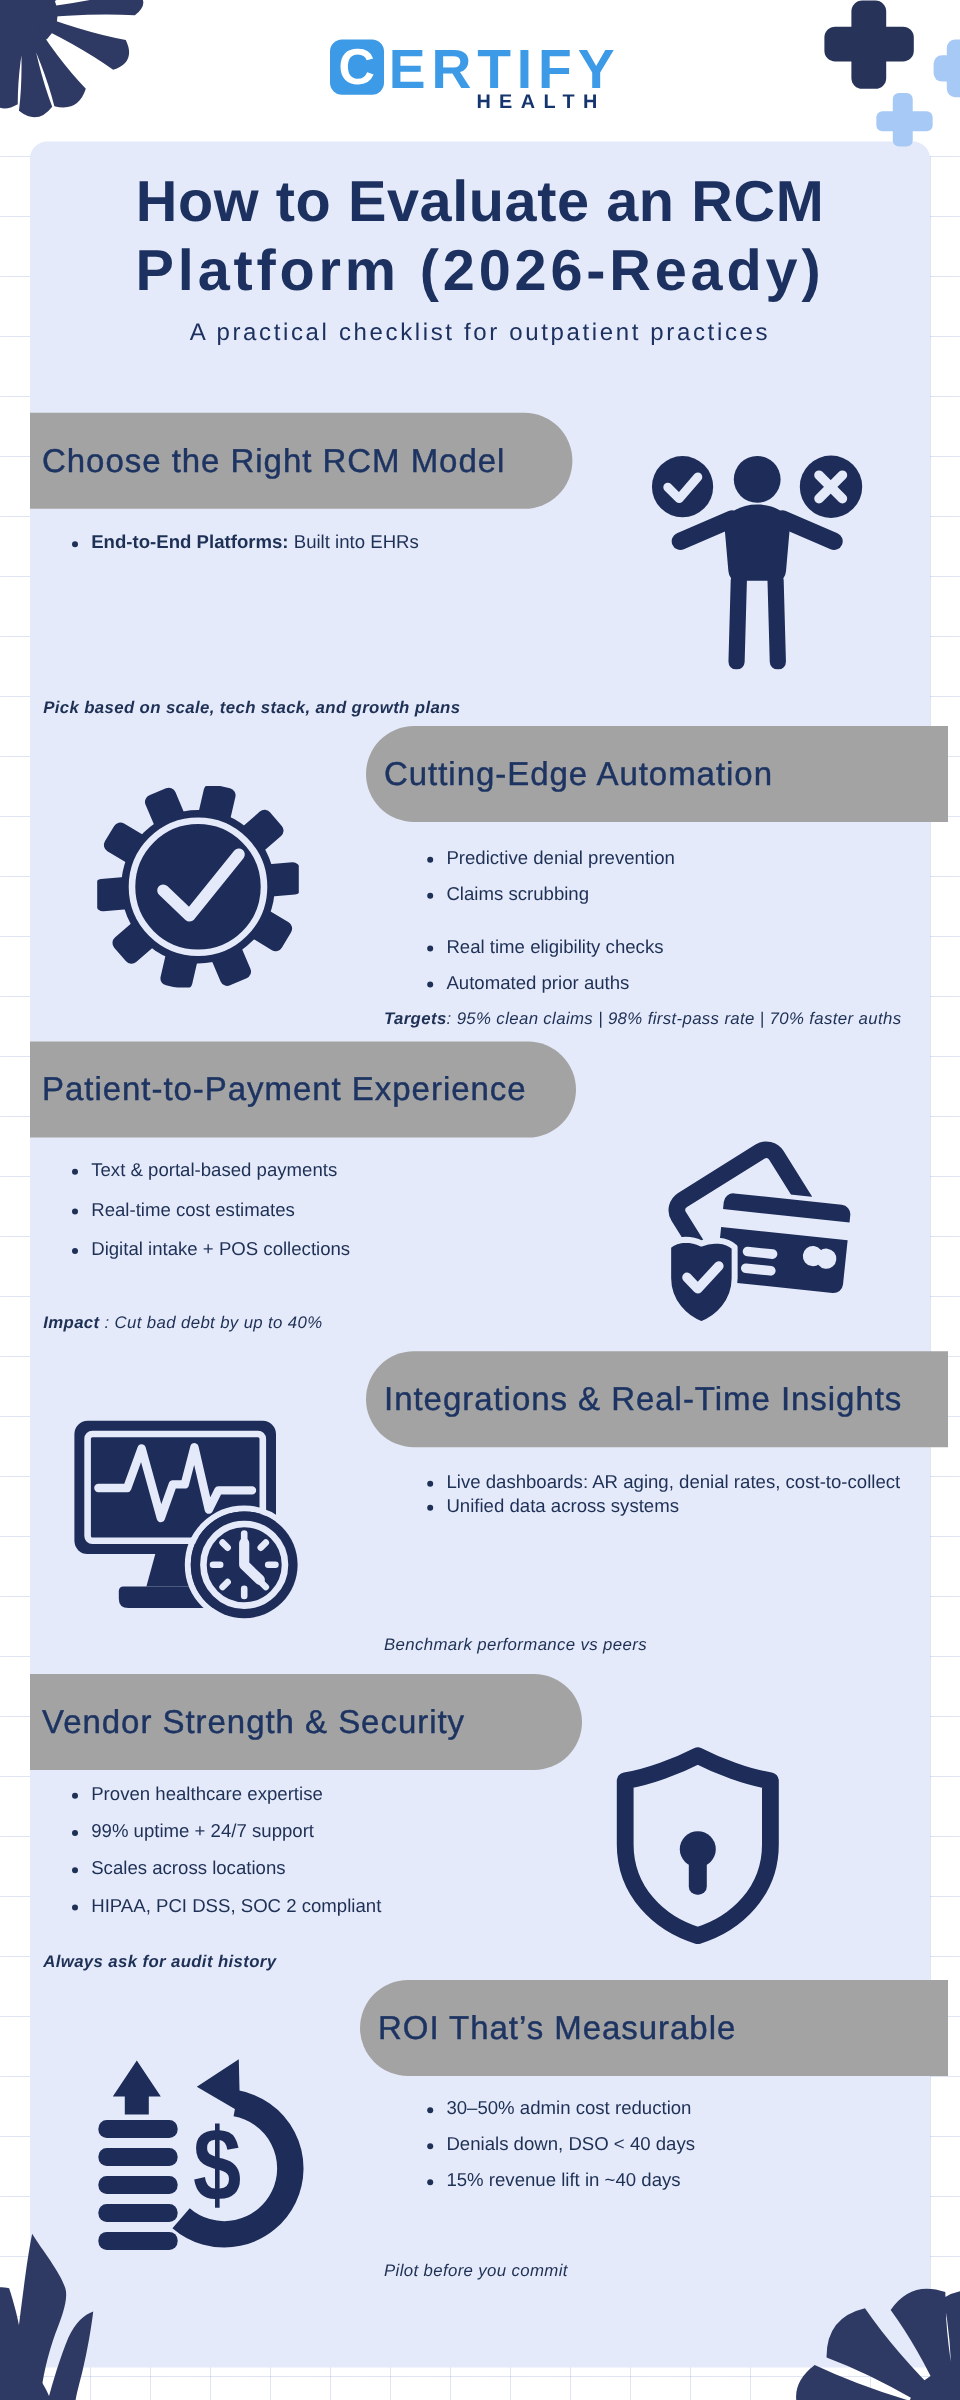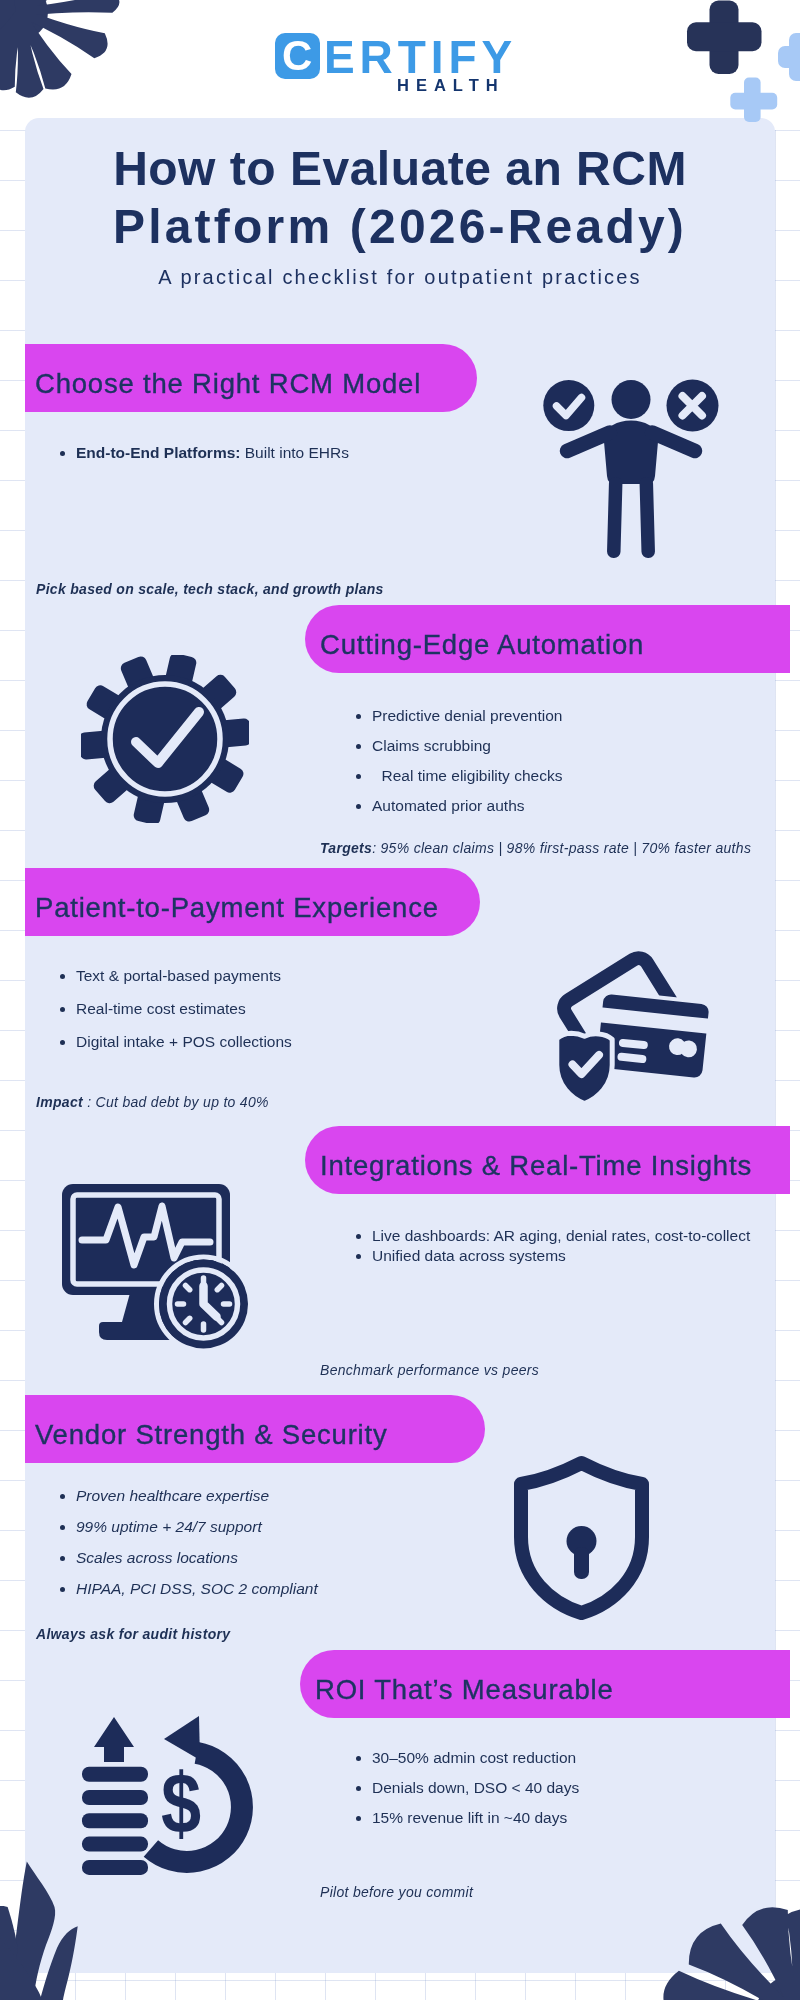--- a/index.html
+++ b/index.html
@@ -10,21 +10,21 @@
                    linear-gradient(to bottom,rgba(140,160,210,0.28) 1px,transparent 1px);
   background-size:50px 50px;background-position:25px 0;}
 .panel{position:absolute;left:25px;top:118px;width:750px;height:1855px;background:#e4eaf9;
   border-radius:14px 14px 0 0;}
 .abs{position:absolute;}
 .title{position:absolute;left:25px;top:140px;width:750px;text-align:center;
   font-size:48px;font-weight:bold;line-height:58px;color:#1d3160;letter-spacing:0.5px;}
 .title .l2{letter-spacing:3.2px;}
 .subtitle{position:absolute;left:25px;top:266px;width:750px;text-align:center;
   font-size:20px;color:#1d3160;letter-spacing:2.2px;}
-.pill{position:absolute;background:#d946ef;height:68px;line-height:80px;
+.pill{position:absolute;background:#a3a3a3;height:80px;line-height:80px;
   font-size:27.5px;color:#1d3462;letter-spacing:0.8px;white-space:nowrap;-webkit-text-stroke:0.35px #1d3462;}
 .pill.left{left:25px;border-radius:0 40px 40px 0;padding-left:10px;}
 .pill.right{border-radius:40px 0 0 40px;padding-left:15px;}
 ul.b{position:absolute;margin:0;padding:0;list-style:none;color:#1e3055;font-size:15.5px;}
 ul.b li{position:relative;padding-left:18px;line-height:20px;}
 ul.b li::before{content:"";position:absolute;left:2px;top:7.5px;width:5px;height:5px;
   border-radius:50%;background:#1e3055;}
 .note{position:absolute;font-style:italic;font-size:14px;color:#1e3055;white-space:nowrap;letter-spacing:0.3px;}
 .b700{font-weight:bold;}
 </style>
@@ -78,22 +78,22 @@
 <rect x="68" y="104" width="13.5" height="81" rx="6.5" transform="rotate(1.6 74.7 144)"></rect>
 <rect x="100.5" y="104" width="13.5" height="81" rx="6.5" transform="rotate(-1.6 107.2 144)"></rect>
 </g>
 <path d="M16.5,33 L26,42.5 L41.5,24.5" fill="none" stroke="#e4eaf9" stroke-width="7.5" stroke-linecap="round" stroke-linejoin="round"></path>
 <path d="M142.5,23 L162,42.5 M162,23 L142.5,42.5" fill="none" stroke="#e4eaf9" stroke-width="8" stroke-linecap="round"></path>
 </svg>
 
 <div class="pill right" style="left:305px;top:605px;width:470px;">Cutting-Edge Automation</div>
 <ul class="b" style="left:354px;top:706px;">
 <li style="margin-bottom:10px;">Predictive denial prevention</li>
-<li style="margin-bottom:10px;">Claims scrubbing</li>
-<li style="margin-bottom:10px;text-align:right;">Real time eligibility checks</li>
+<li style="margin-bottom:24px;">Claims scrubbing</li>
+<li style="margin-bottom:10px;">Real time eligibility checks</li>
 <li>Automated prior auths</li>
 </ul>
 <div class="note" style="left:320px;top:840px;"><span class="b700">Targets</span>: 95% clean claims | 98% first-pass rate | 70% faster auths</div>
 
 <svg class="abs" style="left:81px;top:655px;" width="168" height="168" viewBox="0 0 168 168">
 <g fill="#1d2c59">
 <g transform="translate(84,84)">
 <g>
           <rect x="-13.5" y="-86" width="27" height="34" rx="6" transform="rotate(13)"></rect>
         </g>
@@ -186,21 +186,21 @@
 <line x1="117.5" y1="124" x2="123.5" y2="124"></line>
 <line x1="125.5" y1="105.5" x2="129.7" y2="109.7"></line>
 </g>
 <g stroke="#e4eaf9" stroke-linecap="round" fill="none">
 <path d="M143.5,106 L143.5,124 L156.5,136.5" stroke-width="8.5" stroke-linejoin="round"></path>
 </g>
 </g>
 </svg>
 
 <div class="pill left" style="top:1395px;width:450px;">Vendor Strength &amp; Security</div>
-<ul class="b" style="left:58px;top:1486px;font-style:italic;">
+<ul class="b" style="left:58px;top:1486px;">
 <li style="margin-bottom:11px;">Proven healthcare expertise</li>
 <li style="margin-bottom:11px;">99% uptime + 24/7 support</li>
 <li style="margin-bottom:11px;">Scales across locations</li>
 <li>HIPAA, PCI DSS, SOC 2 compliant</li>
 </ul>
 <div class="note b700" style="left:36px;top:1626px;">Always ask for audit history</div>
 
 <svg class="abs" style="left:508px;top:1455px;" width="147" height="165" viewBox="0 0 147 165">
 <path d="M73.5,8 C 56,17 32,26 13,29 L13,82 C13,121 41,148 73.5,158 C106,148 134,121 134,82 L134,29 C115,26 91,17 73.5,8 Z" fill="none" stroke="#1d2c59" stroke-width="14" stroke-linejoin="round"></path>
 <circle cx="73.5" cy="86" r="15" fill="#1d2c59"></circle>

